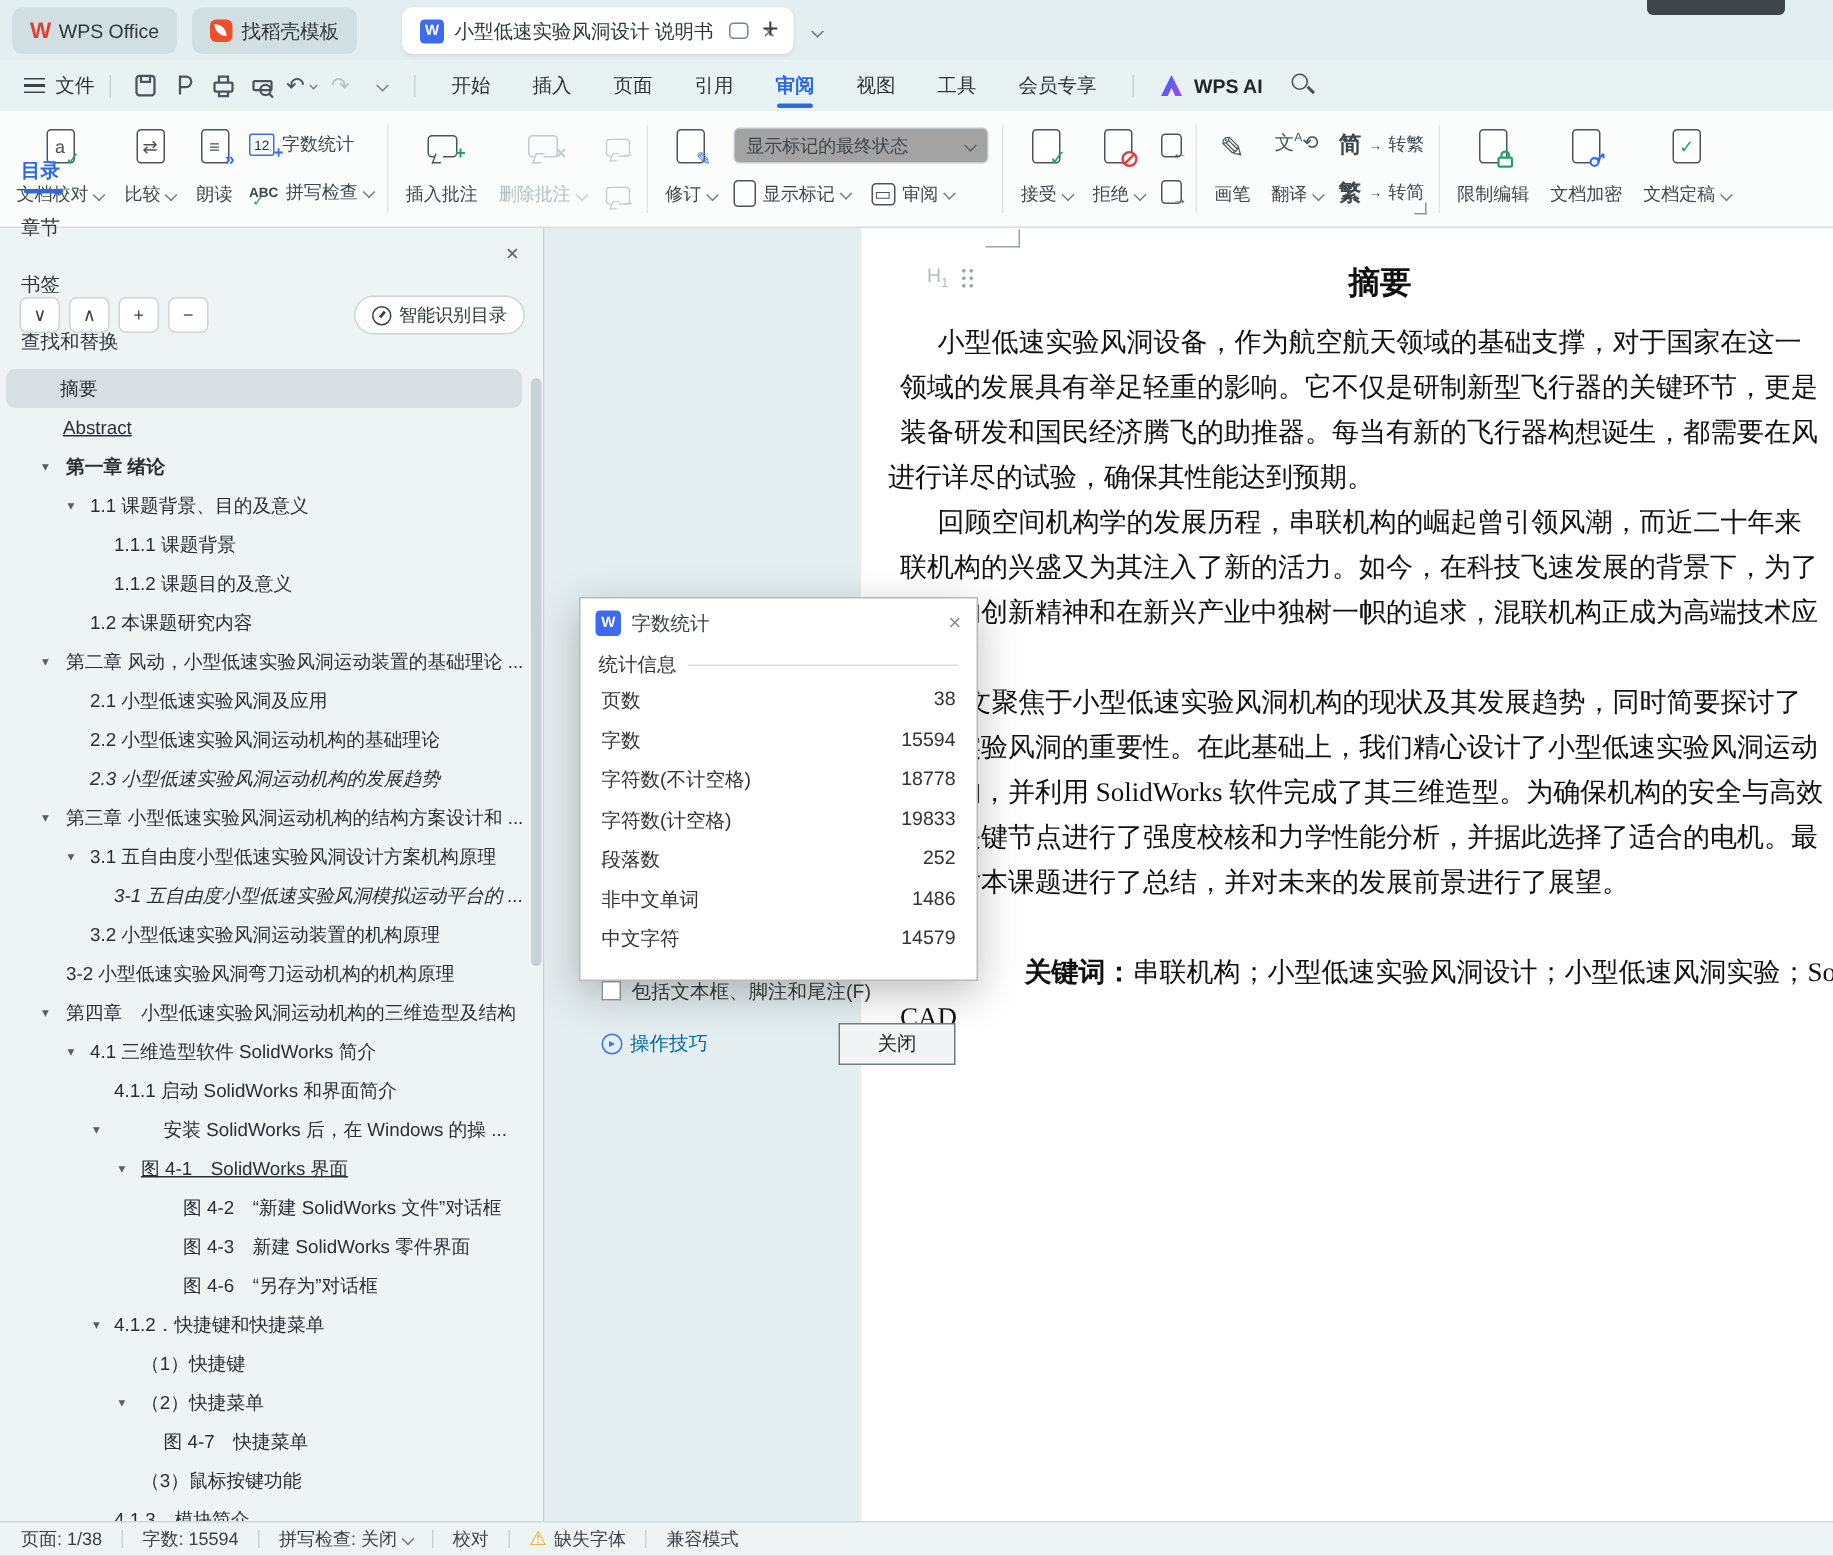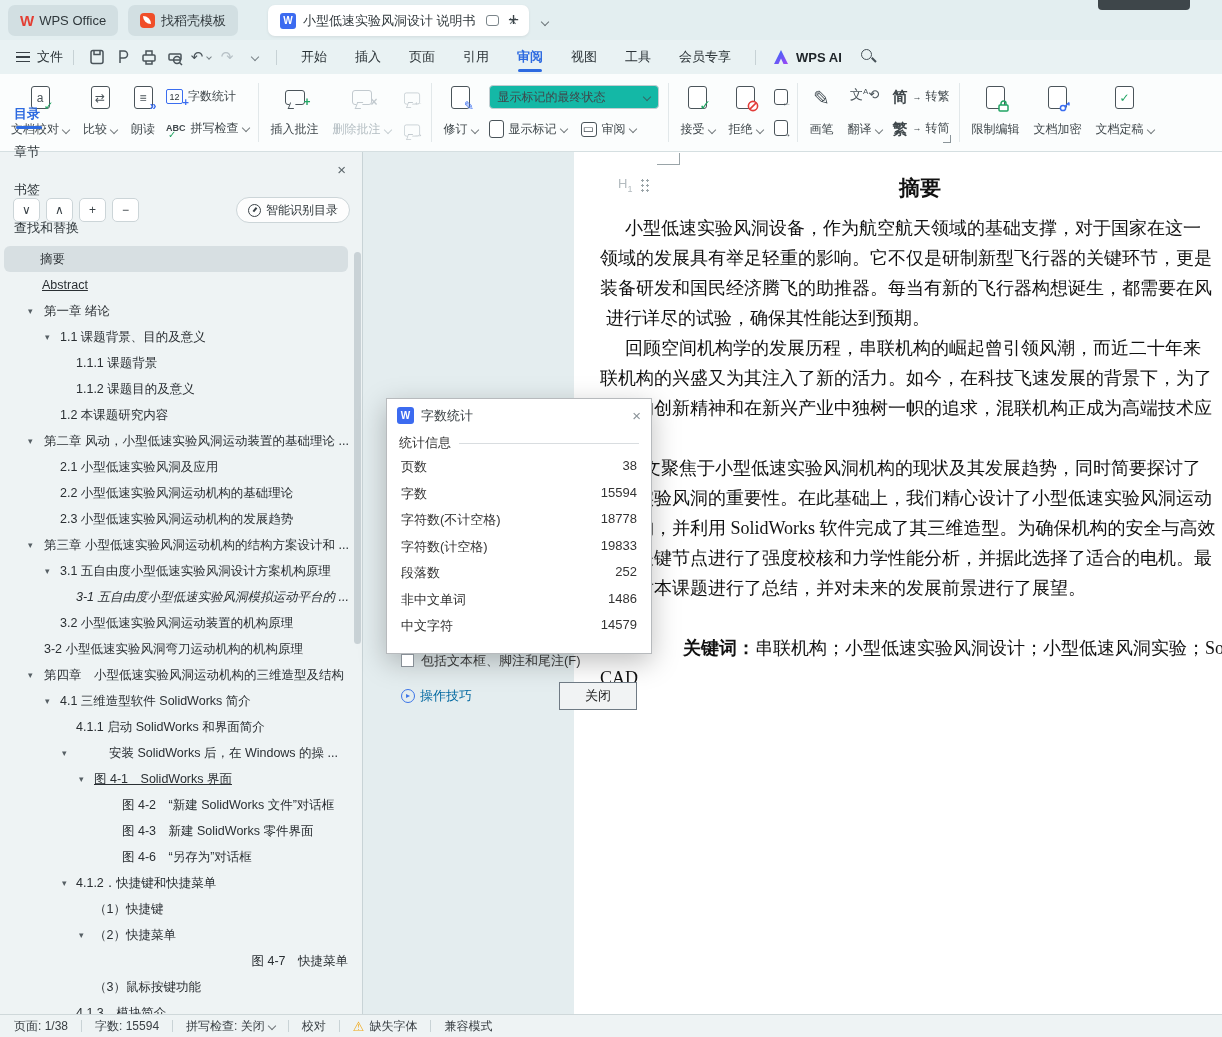--- a/index.html
+++ b/index.html
@@ -59,21 +59,21 @@
         border-bottom:1.4px solid currentColor; transform:rotate(45deg); margin-left:4px; opacity:.7; vertical-align:2px; }
   .pg { width:19px; height:23px; border:1.7px solid #4a545a; border-radius:3px; position:relative; background:#fff;
         display:flex; align-items:center; justify-content:center; font-size:12px; color:#4a545a; }
   .badge { position:absolute; right:-5px; bottom:-4px; font-size:12px; font-weight:bold; line-height:1; background:transparent; }
   .g { color:#21a463; } .b { color:#3a6df0; }
   .bub { width:20px; height:15px; border:1.7px solid #4a545a; border-radius:3px; position:relative; margin-top:4px; }
   .bub::after { content:""; position:absolute; left:3px; bottom:-5px; width:5px; height:5px;
                 border-left:1.7px solid #4a545a; border-bottom:1.7px solid #4a545a; transform:skewX(-20deg); background:#fbfdfd; border-top:1.7px solid #fbfdfd;}
   .bub.dim2, .bub.dim2::after { border-color:#c2cacf; }
   .sel-box { width:170px; height:24px; border:1px solid #c3ccd0; border-radius:4px; display:flex; align-items:center;
-             font-size:12px; color:#3f474b; padding:0 8px; justify-content:space-between; background:#14b8a6; margin:2px 0 3px; }
+             font-size:12px; color:#3f474b; padding:0 8px; justify-content:space-between; background:#a3a3a3; margin:2px 0 3px; }
   .num12 { width:17px; height:15px; border:1.6px solid #3a6df0; border-radius:2px; color:#2b3337; font-size:9px;
            display:flex; align-items:center; justify-content:center; position:relative; }
   .num12::after { content:"+"; position:absolute; right:-7px; bottom:-5px; color:#3a6df0; font-weight:bold; font-size:11px; }
   .abc { font-size:9px; font-weight:bold; color:#3f474b; position:relative; }
   .abc::after { content:"✓"; position:absolute; left:2px; bottom:-7px; color:#21a463; font-size:10px; }
   .cn-big { font-size:15px; font-weight:bold; color:#3f474b; line-height:1; }
   .tiny-arrow { font-size:9px; color:#3f474b; }
   .expander { position:absolute; right:3px; bottom:3px; width:8px; height:8px;
               border-right:1.4px solid #8a9499; border-bottom:1.4px solid #8a9499; }
   .grp6 { position:relative; display:flex; }
@@ -456,21 +456,21 @@
       <div class="orow sel">
 
             <span class="olabel" style="padding-left: 36px;">摘要</span>
           </div>
           <div class="orow">
 
             <span class="olabel" style="padding-left: 38px; text-decoration: underline;">Abstract</span>
           </div>
           <div class="orow">
             <span class="oarrow" style="left: 24px;">▾</span>
-            <span class="olabel" style="padding-left: 40px;">第一章 绪论</span>
+            <span class="olabel" style="padding-left: 40px; font-weight: bold;">第一章 绪论</span>
           </div>
           <div class="orow">
             <span class="oarrow" style="left: 41px;">▾</span>
             <span class="olabel" style="padding-left: 56px;">1.1 课题背景、目的及意义</span>
           </div>
           <div class="orow">
 
             <span class="olabel" style="padding-left: 72px;">1.1.1 课题背景</span>
           </div>
           <div class="orow">
@@ -488,21 +488,21 @@
           <div class="orow">
 
             <span class="olabel" style="padding-left: 56px;">2.1 小型低速实验风洞及应用</span>
           </div>
           <div class="orow">
 
             <span class="olabel" style="padding-left: 56px;">2.2 小型低速实验风洞运动机构的基础理论</span>
           </div>
           <div class="orow">
 
-            <span class="olabel" style="padding-left: 56px;">2.3 小型低速实验风洞运动机构的发展趋势</span>
+            <span class="olabel" style="padding-left: 56px; font-style: italic;">2.3 小型低速实验风洞运动机构的发展趋势</span>
           </div>
           <div class="orow">
             <span class="oarrow" style="left: 24px;">▾</span>
             <span class="olabel" style="padding-left: 40px;">第三章 小型低速实验风洞运动机构的结构方案设计和 ...</span>
           </div>
           <div class="orow">
             <span class="oarrow" style="left: 41px;">▾</span>
             <span class="olabel" style="padding-left: 56px;">3.1 五自由度小型低速实验风洞设计方案机构原理</span>
           </div>
           <div class="orow">
@@ -556,21 +556,21 @@
           <div class="orow">
 
             <span class="olabel" style="padding-left: 90px;">（1）快捷键</span>
           </div>
           <div class="orow">
             <span class="oarrow" style="left: 75px;">▾</span>
             <span class="olabel" style="padding-left: 90px;">（2）快捷菜单</span>
           </div>
           <div class="orow">
 
-            <span class="olabel" style="padding-left: 105px; text-align: right;">图 4-7　快捷菜单</span>
+            <span class="olabel" style="padding-left: 105px;">图 4-7　快捷菜单</span>
           </div>
           <div class="orow">
 
             <span class="olabel" style="padding-left: 90px;">（3）鼠标按键功能</span>
           </div>
           <div class="orow">
 
             <span class="olabel" style="padding-left: 72px;">4.1.3　模块简介</span>
           </div>
         </div>
@@ -589,21 +589,21 @@
 
         <div class="dline" style="left: 51px; top: 63px;">
               <span class="kwb"></span><span>小型低速实验风洞设备，作为航空航天领域的基础支撑，对于国家在这一</span>
             </div>
             <div class="dline" style="left: 26px; top: 93px;">
               <span class="kwb"></span><span>领域的发展具有举足轻重的影响。它不仅是研制新型飞行器的关键环节，更是</span>
             </div>
             <div class="dline" style="left: 26px; top: 123px;">
               <span class="kwb"></span><span>装备研发和国民经济腾飞的助推器。每当有新的飞行器构想诞生，都需要在风</span>
             </div>
-            <div class="dline" style="left: 32px; top: 153px; text-align: right;">
+            <div class="dline" style="left: 18px; top: 153px; text-align: right;">
               <span class="kwb"></span><span>进行详尽的试验，确保其性能达到预期。</span>
             </div>
             <div class="dline" style="left: 51px; top: 183px;">
               <span class="kwb"></span><span>回顾空间机构学的发展历程，串联机构的崛起曾引领风潮，而近二十年来</span>
             </div>
             <div class="dline" style="left: 26px; top: 213px;">
               <span class="kwb"></span><span>联机构的兴盛又为其注入了新的活力。如今，在科技飞速发展的背景下，为了</span>
             </div>
             <div class="dline" style="left: 26px; top: 243px;">
               <span class="kwb"></span><span>我国的创新精神和在新兴产业中独树一帜的追求，混联机构正成为高端技术应</span>

